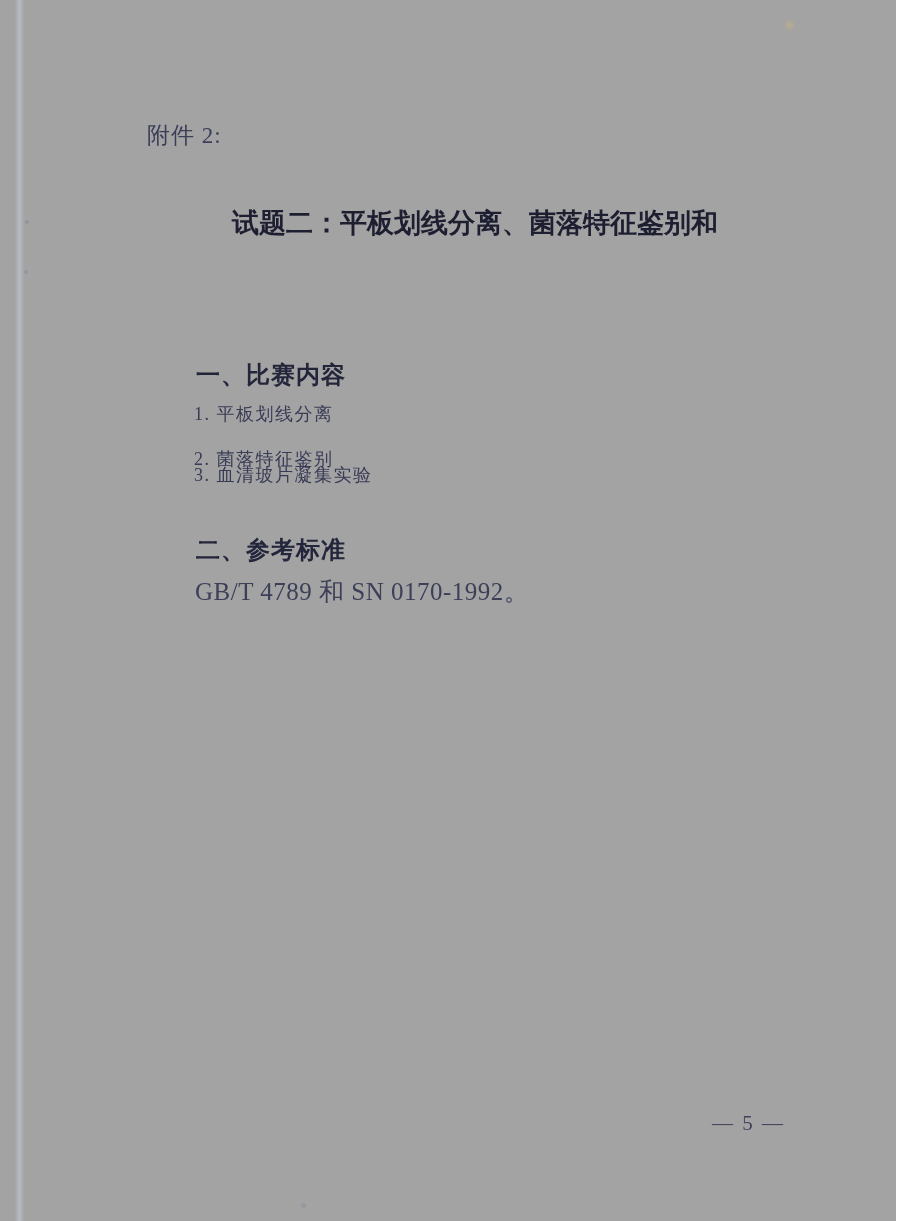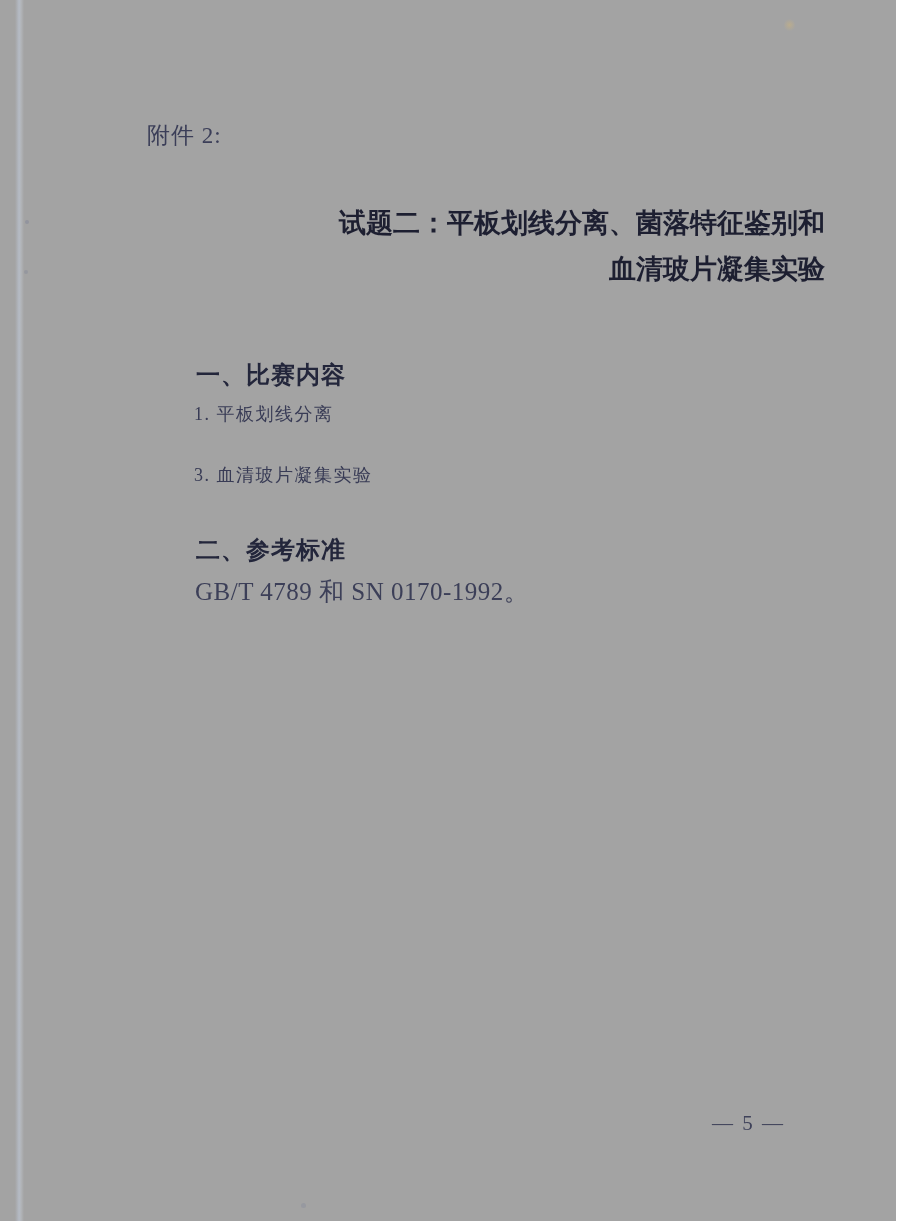--- a/index.html
+++ b/index.html
@@ -37,21 +37,21 @@
     font-size: 23px;
     letter-spacing: 1px;
     color: #3b3e58;
     white-space: pre;
   }
   .title-block {
     position: absolute;
     left: 125px;
     top: 200px;
     width: 700px;
-    text-align: right;
+    text-align: center;
     font-weight: bold;
     font-size: 27px;
     line-height: 46px;
     color: #1d1f31;
     letter-spacing: 0px;
   }
   .heading {
     position: absolute;
     left: 196px;
     font-family: "Liberation Sans", sans-serif;
@@ -108,27 +108,27 @@
 <body>
 
 <div class="paper">
 
   <div class="scan-edge"></div>
 
   <div class="attach">附件 2:</div>
 
   <div class="title-block">
     <div>试题二：平板划线分离、菌落特征鉴别和</div>
-    <div>血清玻片凝集实验</div>
   </div>
 
   <div class="heading" style="top:361px">一、比赛内容</div>
 
   <div class="item" style="top:404px">1. 平板划线分离</div>
 
+  <div class="item" style="top:449px">2. 菌落特征鉴别</div>
 
   <div class="item" style="top:465px">3. 血清玻片凝集实验</div>
 
   <div class="heading" style="top:536px">二、参考标准</div>
 
   <div class="ref-line" style="top:578px">GB/T 4789 和 SN 0170-1992。</div>
 
   <div class="pagenum">— 5 —</div>
 
   <div class="speck speck-a"></div>

